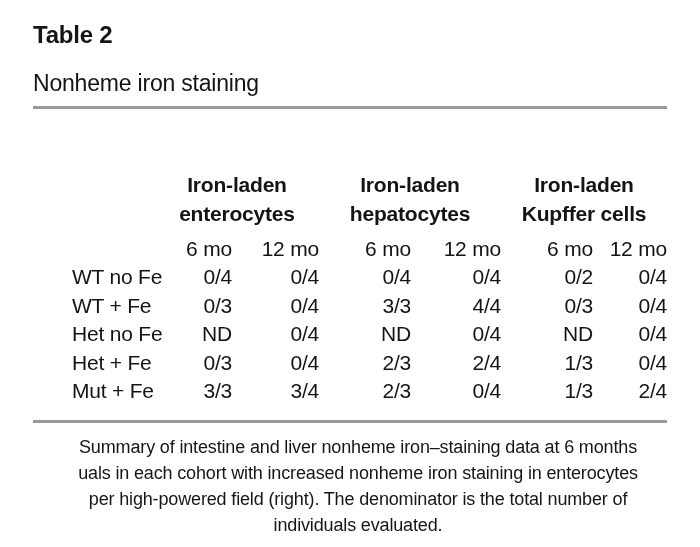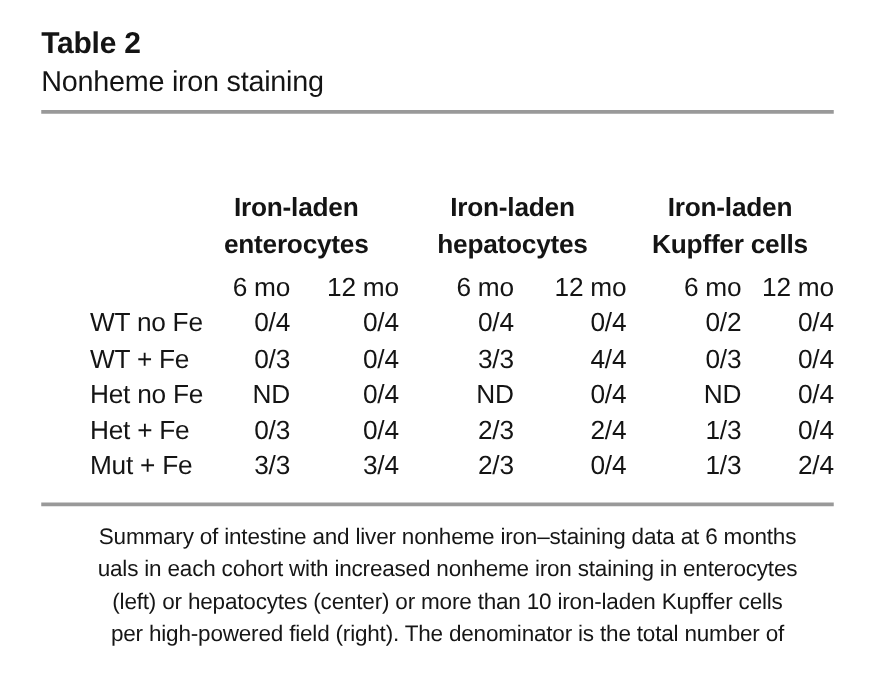--- a/index.html
+++ b/index.html
@@ -22,21 +22,21 @@
     font-size: 24px;
     font-weight: bold;
     line-height: 30px;
     letter-spacing: -0.2px;
     white-space: nowrap;
   }
   .subtitle {
     font-size: 23px;
     font-weight: normal;
     line-height: 29px;
-    margin-top: 1px;
+    margin-top: 19px;
     letter-spacing: -0.2px;
     white-space: nowrap;
   }
   .rule {
     width: 634px;
     height: 3px;
     background: #999999;
   }
   .rule-top { margin-top: 8px; }
   .rule-bottom { margin-top: 14px; }
@@ -177,17 +177,17 @@
       <div class="cell dc">2/4</div>
     </div>
 
   </div>
 
   <div class="rule rule-bottom"></div>
 
   <div class="footnote">
     <div class="fline">Summary of intestine and liver nonheme iron–staining data at 6 months</div>
     <div class="fline">uals in each cohort with increased nonheme iron staining in enterocytes</div>
-    <div class="fline">(left) or hepatocytes (center) or more than 10 iron-laden Kupffer cells</div>
     <div class="fline">per high-powered field (right). The denominator is the total number of</div>
+    <div class="fline">individuals evaluated.</div>
   </div>
 
 </div>
 
 </body></html>

